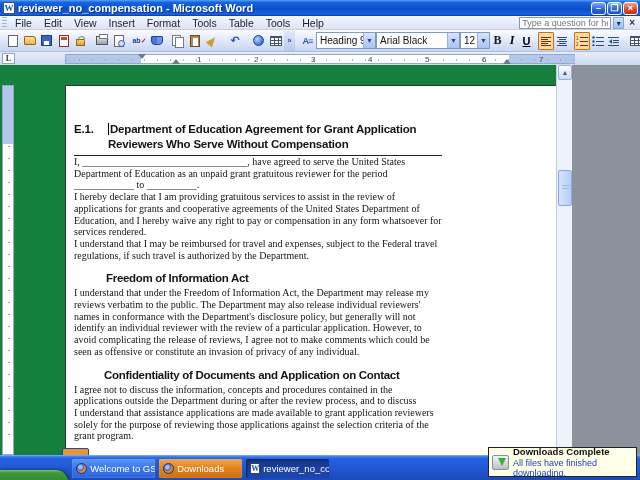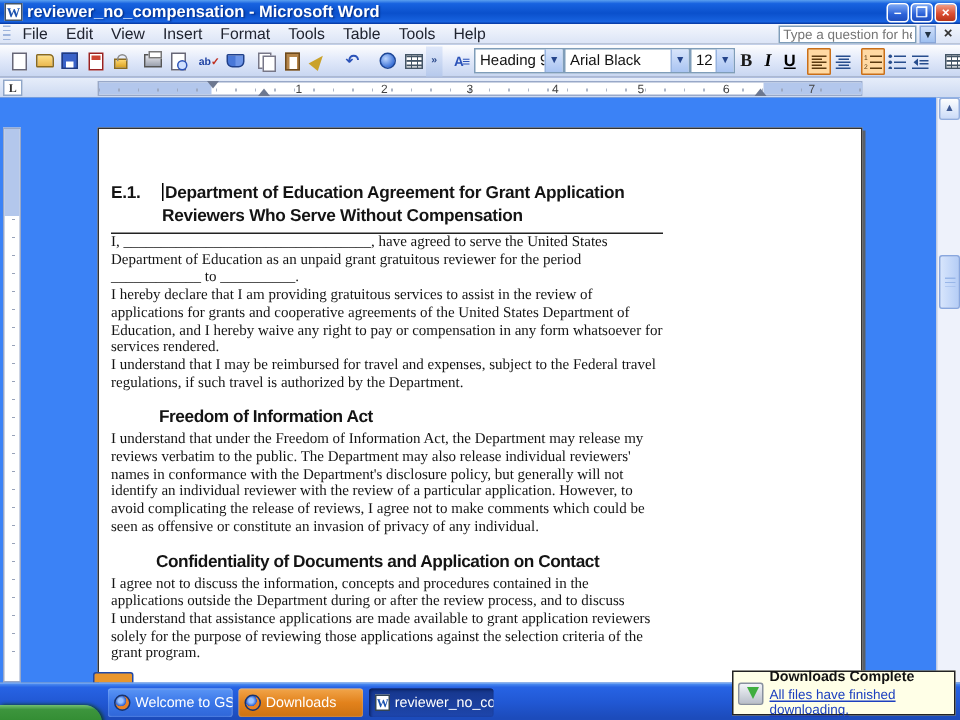--- a/index.html
+++ b/index.html
@@ -106,21 +106,21 @@
   .hruler .shade { position:absolute; top:0; height:100%; background:#b3c7ec; }
   .hruler .num { position:absolute; top:0; font:8px/10px "Liberation Sans",sans-serif; color:#444; }
   .hruler .ticks { position:absolute; left:0; top:4px; width:100%; height:2px;
     background:repeating-linear-gradient(90deg,#97a2b8 0 1px,transparent 1px 13px); opacity:.8; }
   .ind { position:absolute; width:0; height:0; }
   .ind.first { left:72px; top:-1px; border-left:4px solid transparent; border-right:4px solid transparent; border-top:5px solid #6d7890; }
   .ind.hang { left:106px; bottom:-1px; border-left:4px solid transparent; border-right:4px solid transparent; border-bottom:5px solid #6d7890; }
   .ind.right { left:437px; bottom:-1px; border-left:4px solid transparent; border-right:4px solid transparent; border-bottom:5px solid #6d7890; }
 
   
-  .workspace { position:absolute; left:0; top:65px; width:640px; height:390px; background:#3b82f6; overflow:hidden; }
+  .workspace { position:absolute; left:0; top:65px; width:572px; height:390px; background:#15803d; overflow:hidden; }
   .vruler { position:absolute; left:2px; top:20px; width:12px; height:370px; background:#fff; border:1px solid #98a8c8; }
   .vruler .shade { position:absolute; left:0; top:0; width:100%; height:58px; background:#b3c7ec; }
   .vruler .ticks { position:absolute; left:5px; top:60px; width:2px; height:300px;
     background:repeating-linear-gradient(180deg,#97a2b8 0 1px,transparent 1px 12px); }
   .page { position:absolute; left:65px; top:20px; width:510px; height:520px; background:#fff;
     border:1px solid #333; box-shadow:2px 2px 0 #5a6068; }
   .textarea { position:absolute; left:74px; top:57px; width:368px; font:10px/11.7px "Liberation Serif",serif; color:#141414; }
   .dochead { display:flex; font:bold 11.5px/15px "Liberation Sans",sans-serif; letter-spacing:-0.2px;
     border-bottom:1px solid #222; padding-bottom:3px; }
   .dochead .num { width:34px; flex:none; }
@@ -162,21 +162,21 @@
     color:#1c53b0; font:bold 8px/10px "Liberation Serif",serif; text-align:center; }
 
   
   .balloon { position:absolute; left:488px; top:447px; width:149px; height:30px; background:#ffffe7;
     border:1px solid #222; z-index:20; display:flex; align-items:center; padding:2px 3px; gap:4px; }
   .dlico { width:17px; height:15px; flex:none; background:linear-gradient(180deg,#f2f4f8,#b9bfca); border:1px solid #88909e; border-radius:2px; position:relative; }
   .dlico:after { content:""; position:absolute; left:5px; top:2px; width:0; height:0;
     border-left:4px solid transparent; border-right:4px solid transparent; border-top:8px solid #3fae3f; }
   .balloon .txt { display:flex; flex-direction:column; gap:1px; }
   .balloon .btitle { font:bold 9.5px "Liberation Sans",sans-serif; color:#111; }
-  .balloon .blink { font:9px "Liberation Sans",sans-serif; color:#1c3fbf; text-decoration:underline; }
+  .balloon .blink { font:9px "Liberation Sans",sans-serif; color:#1c3fbf; }
 </style>
 </head>
 <body>
 
 <div class="titlebar">
   <span class="app-ico">W</span>
   <span class="title">reviewer_no_compensation - Microsoft Word</span>
   <span class="winbtns">
     <span class="winbtn">–</span>
     <span class="winbtn">❐</span>

